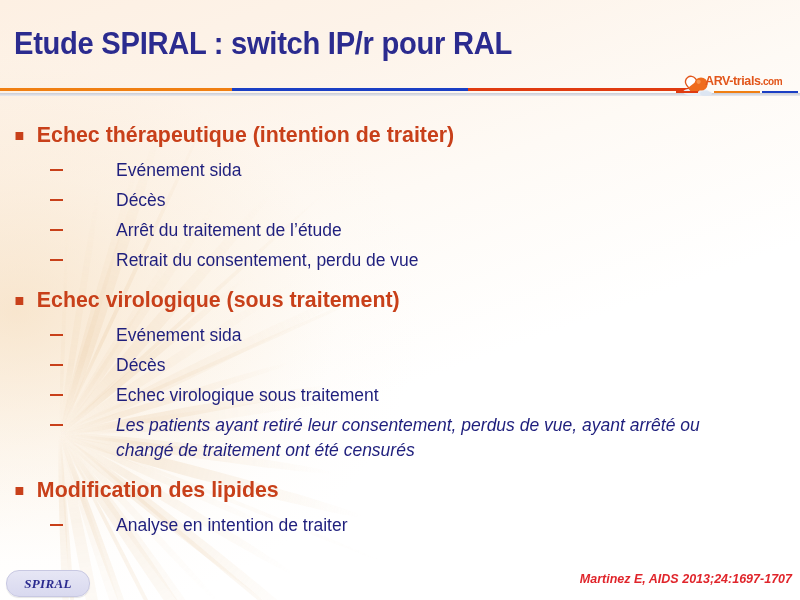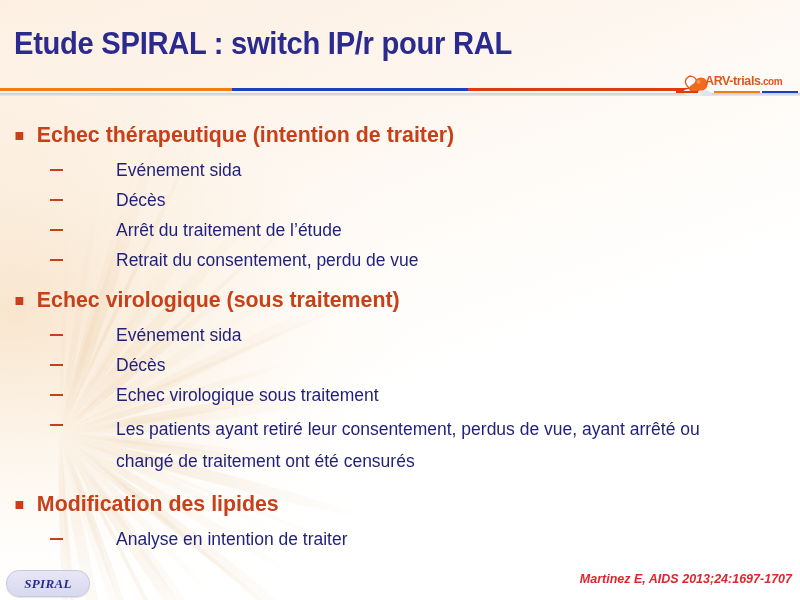--- a/index.html
+++ b/index.html
@@ -139,21 +139,21 @@
     max-width: 640px;
   }
   .l2 .dash {
     position: absolute;
     left: 50px;
     top: 13px;
     width: 13px;
     height: 2px;
     background: #c8401a;
   }
-  .l2.wrap { line-height: 32px; padding-top: 2px; padding-bottom: 2px; }
+  .l2.wrap { line-height: 25px; padding-top: 2px; padding-bottom: 2px; font-style: italic; }
   .l2.wrap .dash { top: 13px; }
 
   .grp { margin-bottom: 10px; }
   .grp-last { margin-bottom: 0; }
   .gap-after-l1 { height: 2px; }
 
   
   #badge {
     position: absolute;
     left: 6px;

